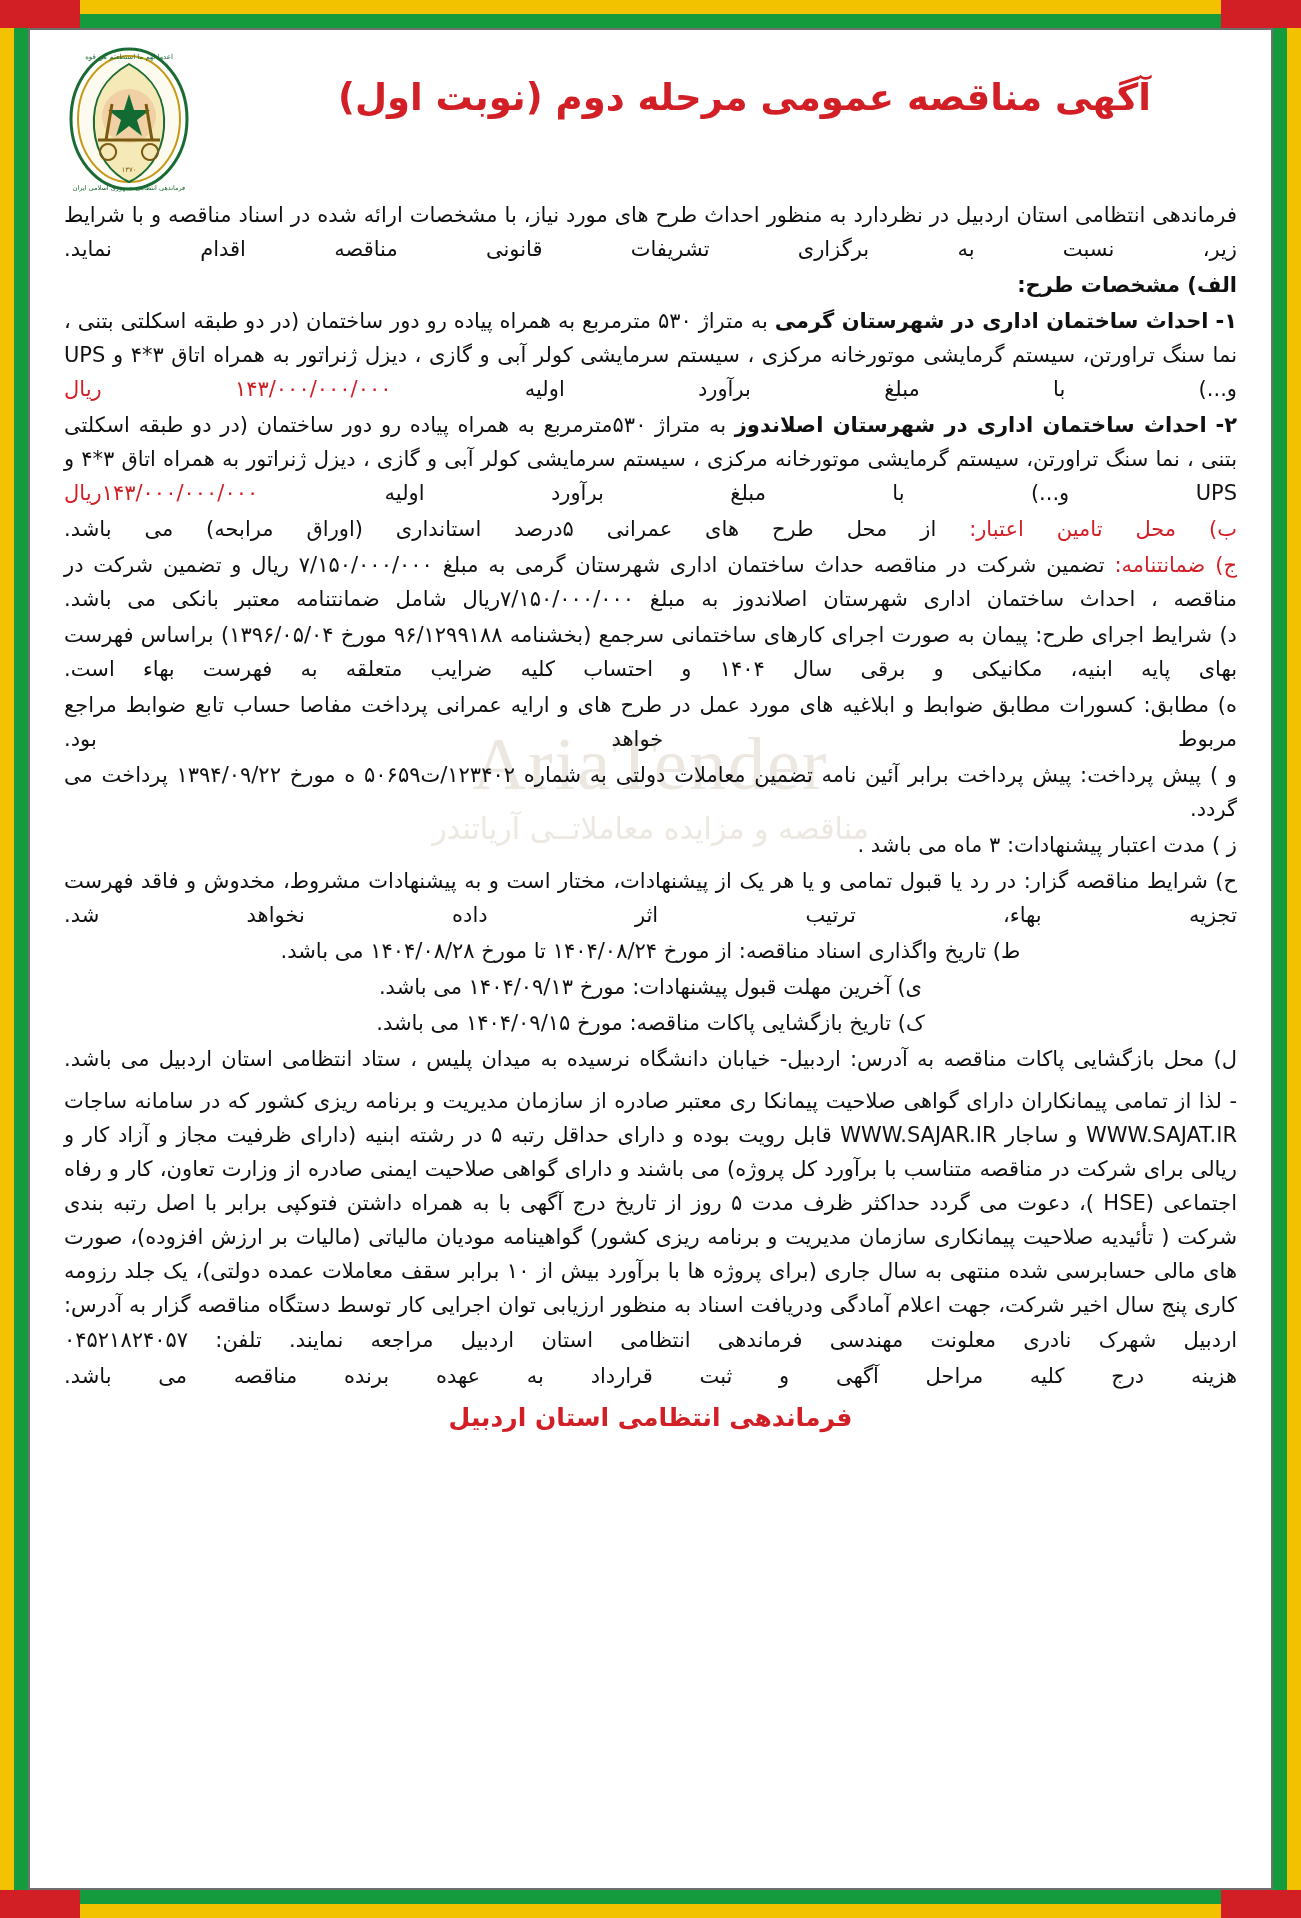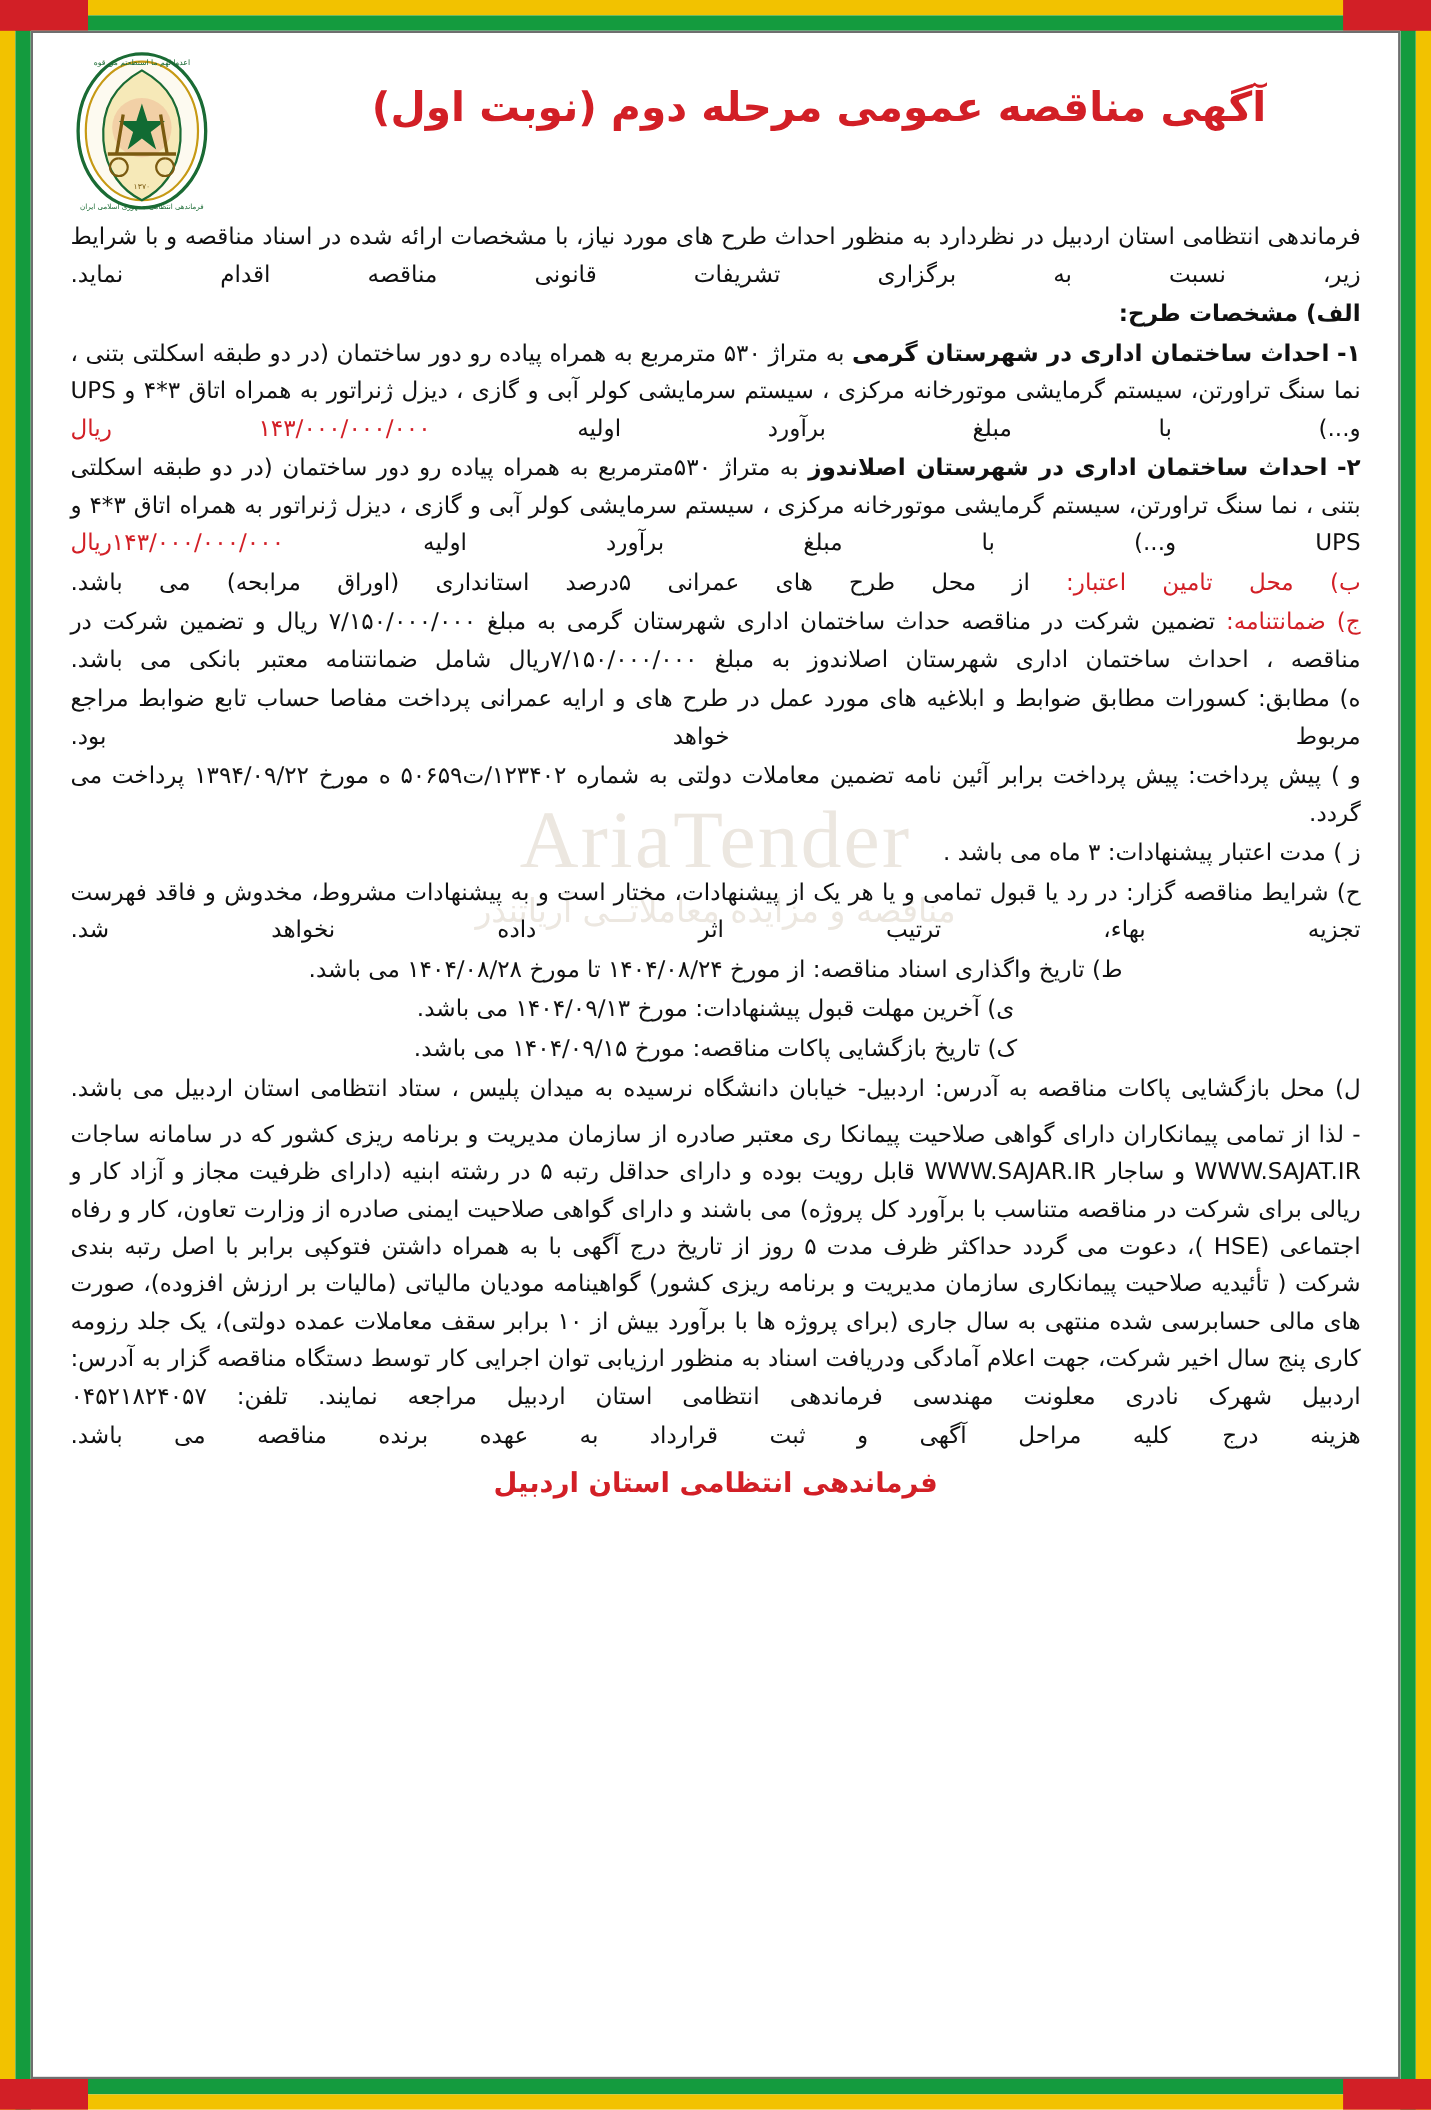--- a/index.html
+++ b/index.html
@@ -182,20 +182,24 @@
       <p class="just">
         <span class="red">ب) محل تامین اعتبار:</span>
         <span>از محل طرح های عمرانی  ۵درصد  استانداری (اوراق مرابحه) می باشد.</span>
       </p>
 
       <p class="just">
         <span class="red">ج) ضمانتنامه:</span>
         <span>تضمین شرکت در مناقصه حداث ساختمان اداری شهرستان گرمی به مبلغ ۷/۱۵۰/۰۰۰/۰۰۰ ریال   و تضمین شرکت در مناقصه ، احداث ساختمان اداری شهرستان اصلاندوز  به مبلغ ۷/۱۵۰/۰۰۰/۰۰۰ریال   شامل ضمانتنامه معتبر بانکی  می باشد.</span>
       </p>
 
+      <p class="just">
+        <span>د) شرایط اجرای طرح:</span>
+        <span>پیمان به صورت اجرای کارهای ساختمانی سرجمع (بخشنامه ۹۶/۱۲۹۹۱۸۸ مورخ ۱۳۹۶/۰۵/۰۴) براساس فهرست بهای پایه ابنیه، مکانیکی و برقی سال ۱۴۰۴ و احتساب کلیه ضرایب متعلقه به فهرست بهاء است.</span>
+      </p>
 
       <p class="just">
         <span>ه) مطابق:</span>
         <span>کسورات مطابق ضوابط و ابلاغیه های مورد عمل در طرح های و ارایه عمرانی پرداخت مفاصا حساب تابع ضوابط مراجع مربوط خواهد بود.</span>
       </p>
 
       <p class="just">
         <span>و )  پیش پرداخت:</span>
         <span>پیش پرداخت برابر آئین نامه تضمین معاملات دولتی به شماره ۱۲۳۴۰۲/ت۵۰۶۵۹ ه مورخ ۱۳۹۴/۰۹/۲۲ پرداخت می گردد.</span>
       </p>

